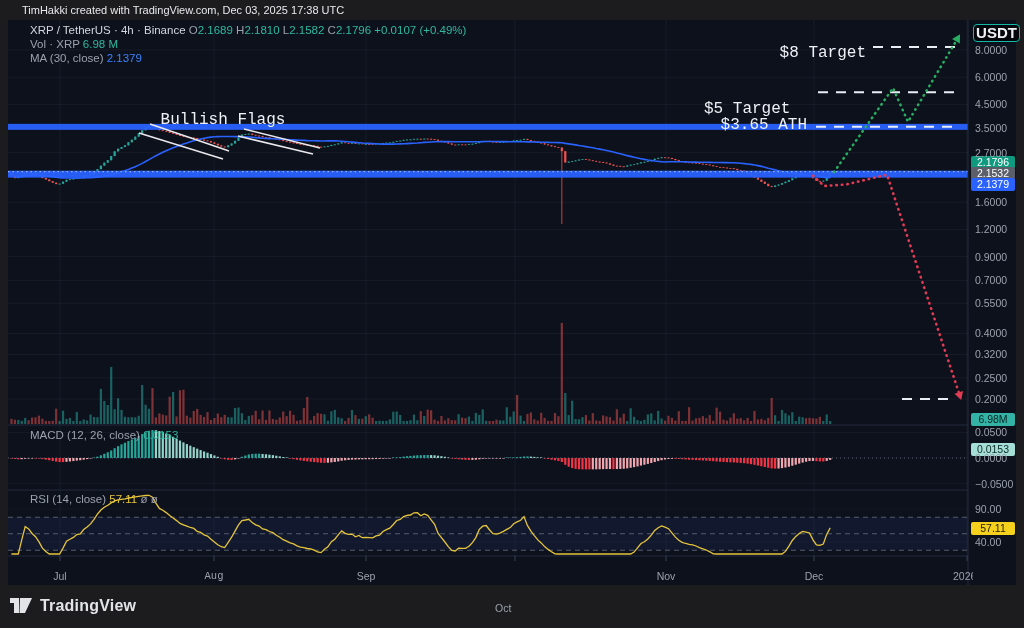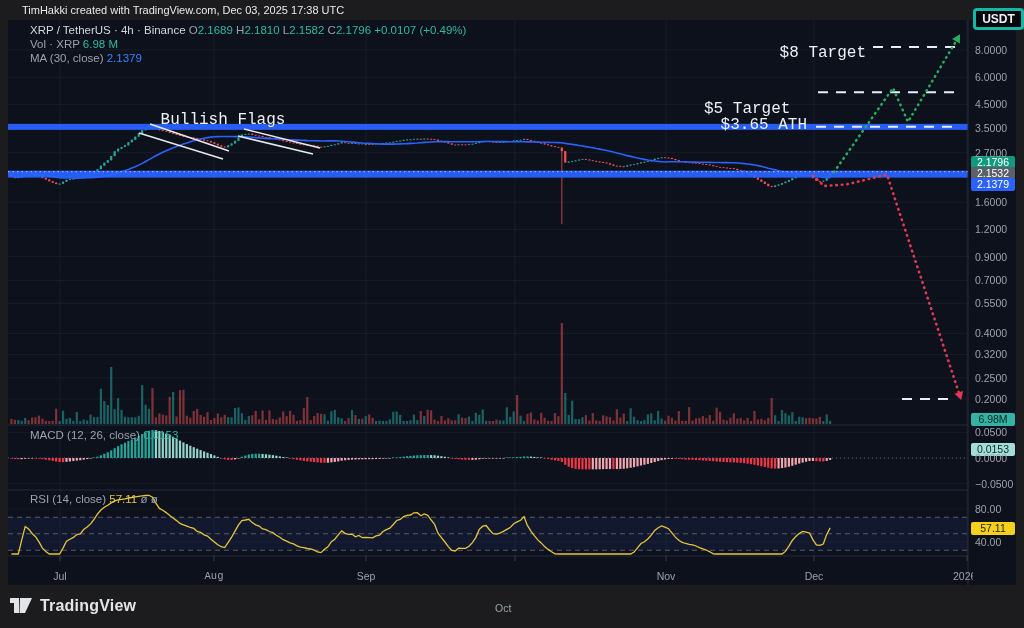--- a/index.html
+++ b/index.html
@@ -10,22 +10,22 @@
   .canvas svg{position:absolute;left:0;top:0;}
   .lbl{position:absolute;font-size:10.5px;color:#9ba1ad;white-space:nowrap;line-height:12px;}
   .legend{position:absolute;left:30px;font-size:11.5px;color:#d4d7de;white-space:nowrap;line-height:13px;}
   .dim{color:#9ba1ad;}
   .teal{color:#2eb9a0;}
   .blue{color:#3b82ff;}
   .yellow{color:#e5c43c;}
   .badge{position:absolute;left:971px;width:44px;height:13px;border-radius:2px;
          font-size:10.5px;line-height:13px;text-align:center;color:#fff;}
   .ann{position:absolute;font-size:16px;color:#eef1f6;white-space:nowrap;font-family:Liberation Mono, monospace;}
-  .usdt{position:absolute;left:973px;top:8px;width:45px;height:16px;background:#05070c;
-        border:3px solid #14b8a6;border-radius:4px;color:#f0f1f4;font-size:12px;
+  .usdt{position:absolute;left:973px;top:24px;width:45px;height:16px;background:#05070c;
+        border:1px solid #14b8a6;border-radius:4px;color:#f0f1f4;font-size:15px;
         line-height:16px;text-align:center;font-weight:bold;}
   .footer-brand{position:absolute;left:10px;top:596px;display:flex;align-items:center;gap:7px;}
   .footer-brand span{color:#e3e4e7;font-size:16px;font-weight:bold;letter-spacing:.2px;}
 </style>
 </head>
 <body>
 
 <div class="page">
 
   <div class="attribution">TimHakki created with TradingView.com, Dec 03, 2025 17:38 UTC</div>
@@ -1100,21 +1100,21 @@
       <div class="lbl" style="left: 975px; top: 250.667px;">0.9000</div>
       <div class="lbl" style="left: 975px; top: 274.441px;">0.7000</div>
       <div class="lbl" style="left: 975px; top: 297.255px;">0.5500</div>
       <div class="lbl" style="left: 975px; top: 327.381px;">0.4000</div>
       <div class="lbl" style="left: 975px; top: 348.49px;">0.3200</div>
       <div class="lbl" style="left: 975px; top: 371.843px;">0.2500</div>
       <div class="lbl" style="left: 975px; top: 392.953px;">0.2000</div>
       <div class="lbl" style="left: 975px; top: 426.45px;">0.0500</div>
       <div class="lbl" style="left: 975px; top: 452px;">0.0000</div>
       <div class="lbl" style="left: 975px; top: 477.55px;">−0.0500</div>
-      <div class="lbl" style="left: 975px; top: 503px;">80.00</div>
+      <div class="lbl" style="left: 975px; top: 503px;">90.00</div>
       <div class="lbl" style="left: 975px; top: 536px;">40.00</div>
       <div class="lbl" style="left: 40px; top: 570px; width: 40px; text-align: center;">Jul</div>
       <div class="lbl" style="left: 194px; top: 570px; width: 40px; text-align: center; font-family: Liberation Mono, monospace;">Aug</div>
       <div class="lbl" style="left: 346px; top: 570px; width: 40px; text-align: center;">Sep</div>
       <div class="lbl" style="left: 495px; top: 602px; width: 40px; text-align: left;">Oct</div>
       <div class="lbl" style="left: 646px; top: 570px; width: 40px; text-align: center;">Nov</div>
       <div class="lbl" style="left: 794px; top: 570px; width: 40px; text-align: center;">Dec</div>
     </div>
 
   <div class="lbl" style="left:953px;top:570px;width:20px;overflow:hidden">2026</div>

